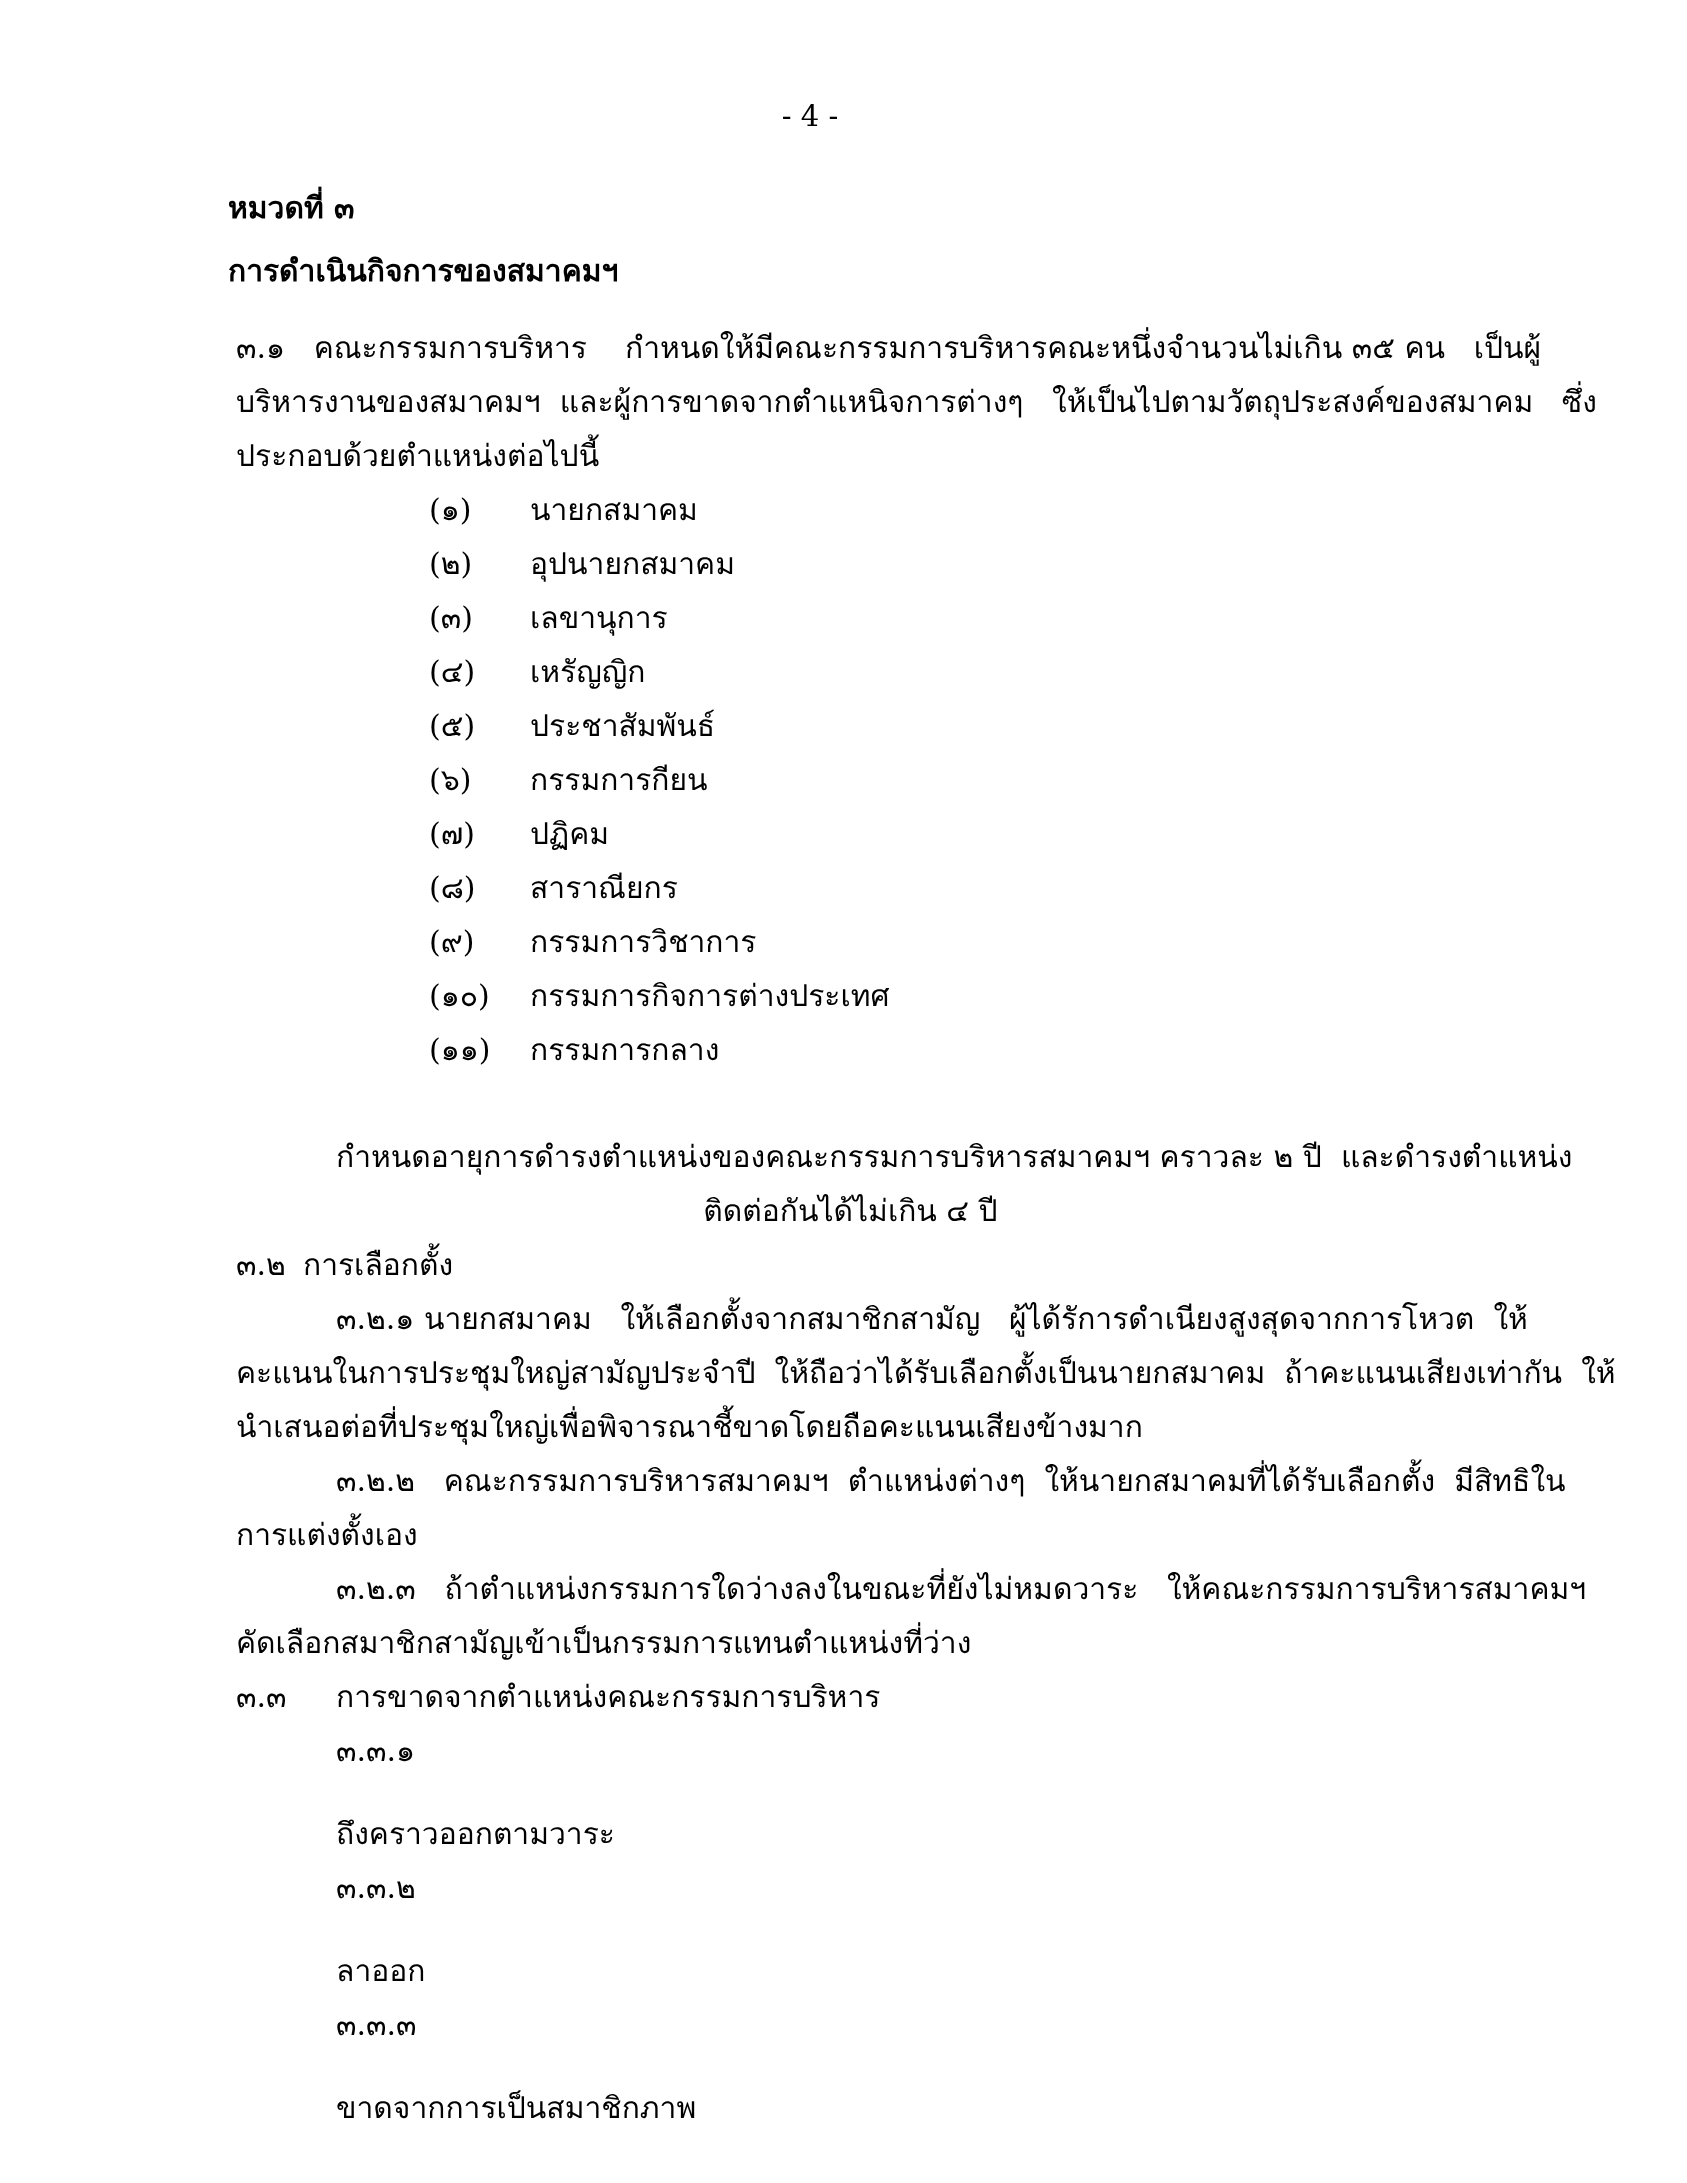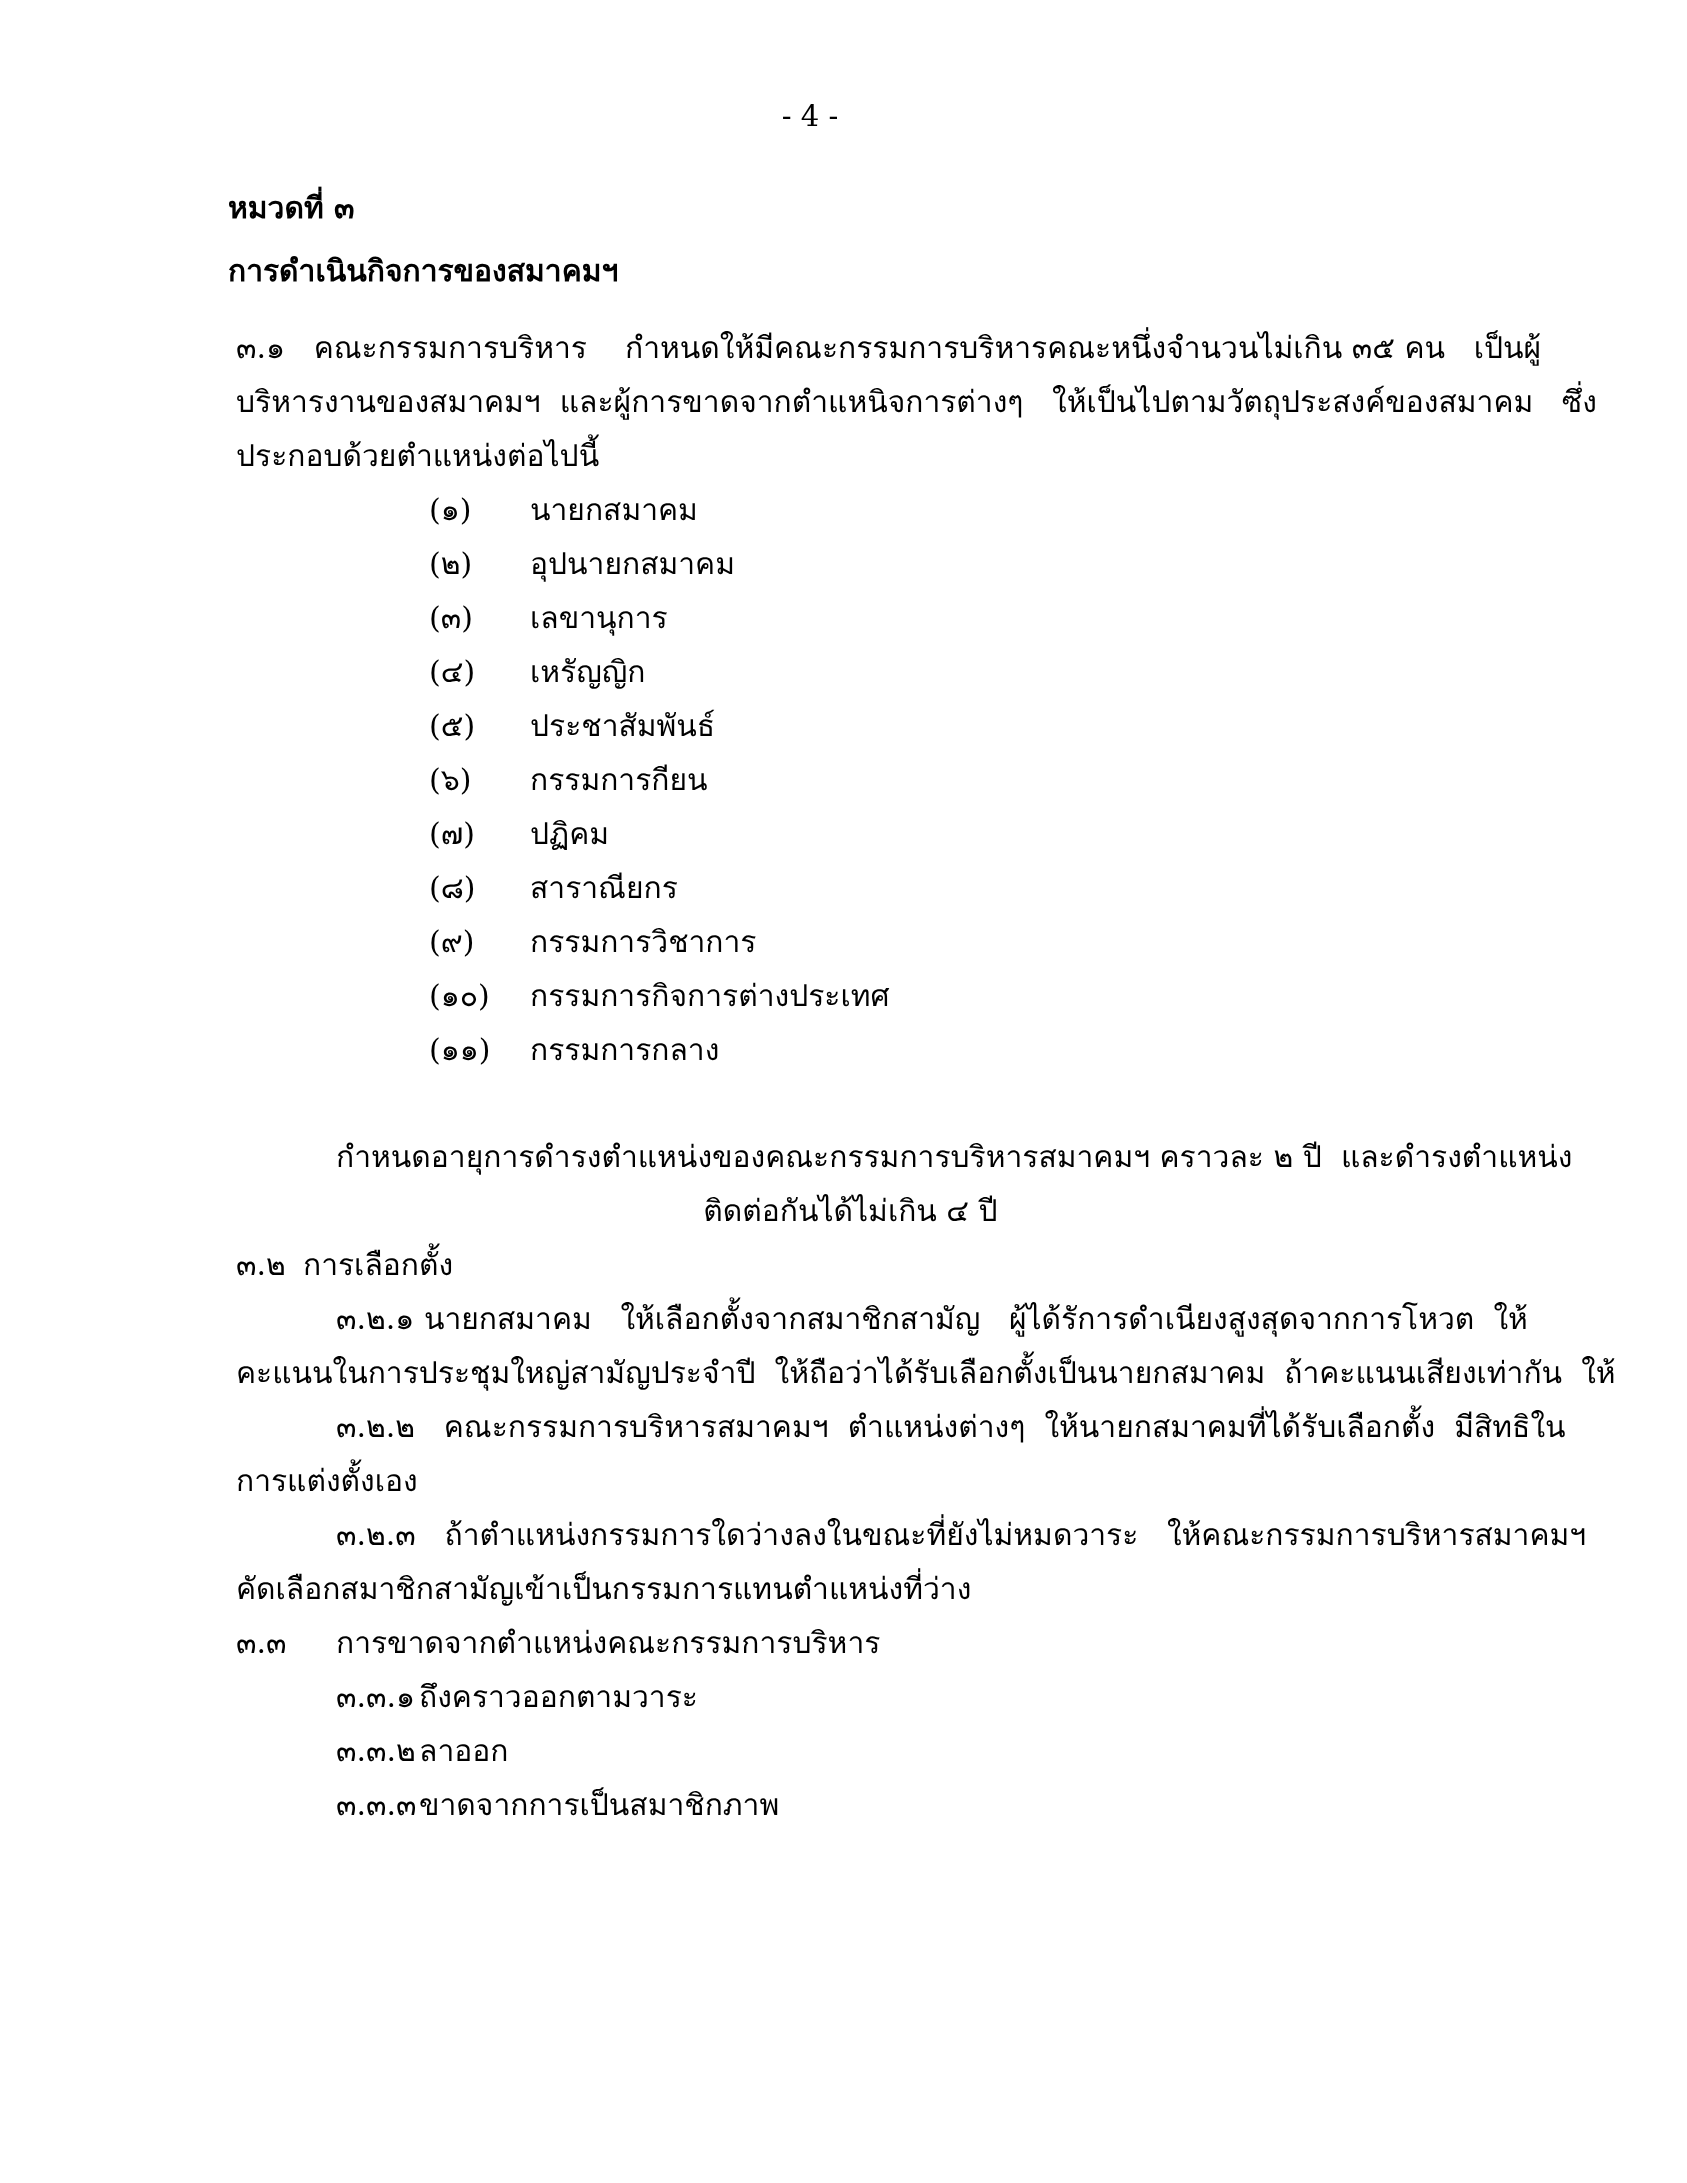--- a/index.html
+++ b/index.html
@@ -31,21 +31,21 @@
   }
   .heading-line { line-height: 63px; white-space: pre; }
   .body-text { margin-top: 19px; margin-left: 8px; }
   .ln { line-height: 54px; white-space: pre; }
   .indent { padding-left: 100px; }      
   .row { display: flex; line-height: 54px; white-space: pre; }
   .list-row { padding-left: 193px; }    
   .list-no { display: inline-block; width: 101px; flex: 0 0 101px; }
   .sec-no-32 { display: inline-block; width: 67px; flex: 0 0 67px; }
   .sec-no-33 { display: inline-block; width: 100px; flex: 0 0 100px; }
-  .sub-row { padding-left: 100px; }
+  .sub-row { padding-left: 100px; flex-direction: column; }
   .sub-no { display: inline-block; width: 83px; flex: 0 0 83px; }
   .term-para { margin-top: 53px; text-align: center; }      
 </style>
 </head>
 <body>
 
 <div class="page">
 
   <div class="page-number">- 4 -</div>
 
@@ -100,20 +100,21 @@
       <div class="ln indent">กำหนดอายุการดำรงตำแหน่งของคณะกรรมการบริหารสมาคมฯ คราวละ ๒ ปี  และดำรงตำแหน่ง</div>
       <div class="ln">ติดต่อกันได้ไม่เกิน ๔ ปี</div>
     </div>
 
     <div class="row">
       <span class="sec-no-32">๓.๒</span><span>การเลือกตั้ง</span>
     </div>
 
     <div class="ln indent">๓.๒.๑ นายกสมาคม   ให้เลือกตั้งจากสมาชิกสามัญ   ผู้ได้รัการดำเนียงสูงสุดจากการโหวต  ให้</div>
     <div class="ln">คะแนนในการประชุมใหญ่สามัญประจำปี  ให้ถือว่าได้รับเลือกตั้งเป็นนายกสมาคม  ถ้าคะแนนเสียงเท่ากัน  ให้</div>
+    <div class="ln">นำเสนอต่อที่ประชุมใหญ่เพื่อพิจารณาชี้ขาดโดยถือคะแนนเสียงข้างมาก</div>
 
     <div class="ln indent">๓.๒.๒   คณะกรรมการบริหารสมาคมฯ  ตำแหน่งต่างๆ  ให้นายกสมาคมที่ได้รับเลือกตั้ง  มีสิทธิใน</div>
     <div class="ln">การแต่งตั้งเอง</div>
 
     <div class="ln indent">๓.๒.๓   ถ้าตำแหน่งกรรมการใดว่างลงในขณะที่ยังไม่หมดวาระ   ให้คณะกรรมการบริหารสมาคมฯ</div>
     <div class="ln">คัดเลือกสมาชิกสามัญเข้าเป็นกรรมการแทนตำแหน่งที่ว่าง</div>
 
     <div class="row">
       <span class="sec-no-33">๓.๓</span><span>การขาดจากตำแหน่งคณะกรรมการบริหาร</span>
     </div>

